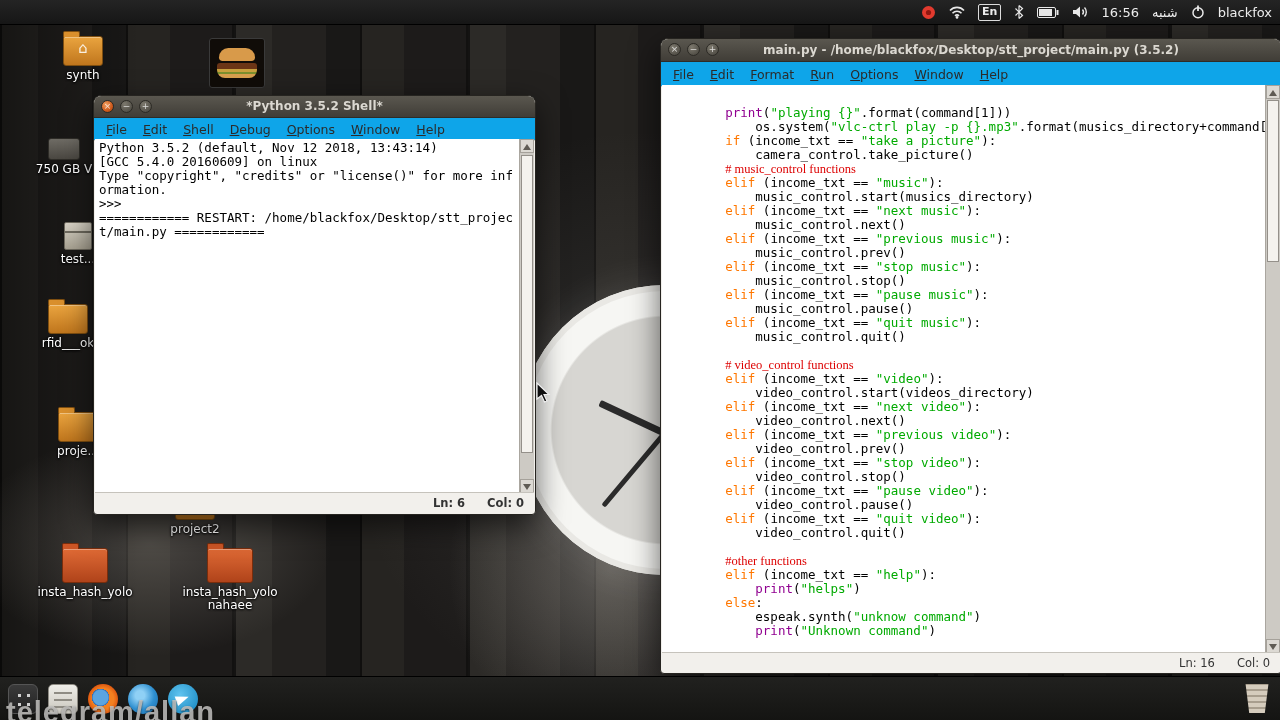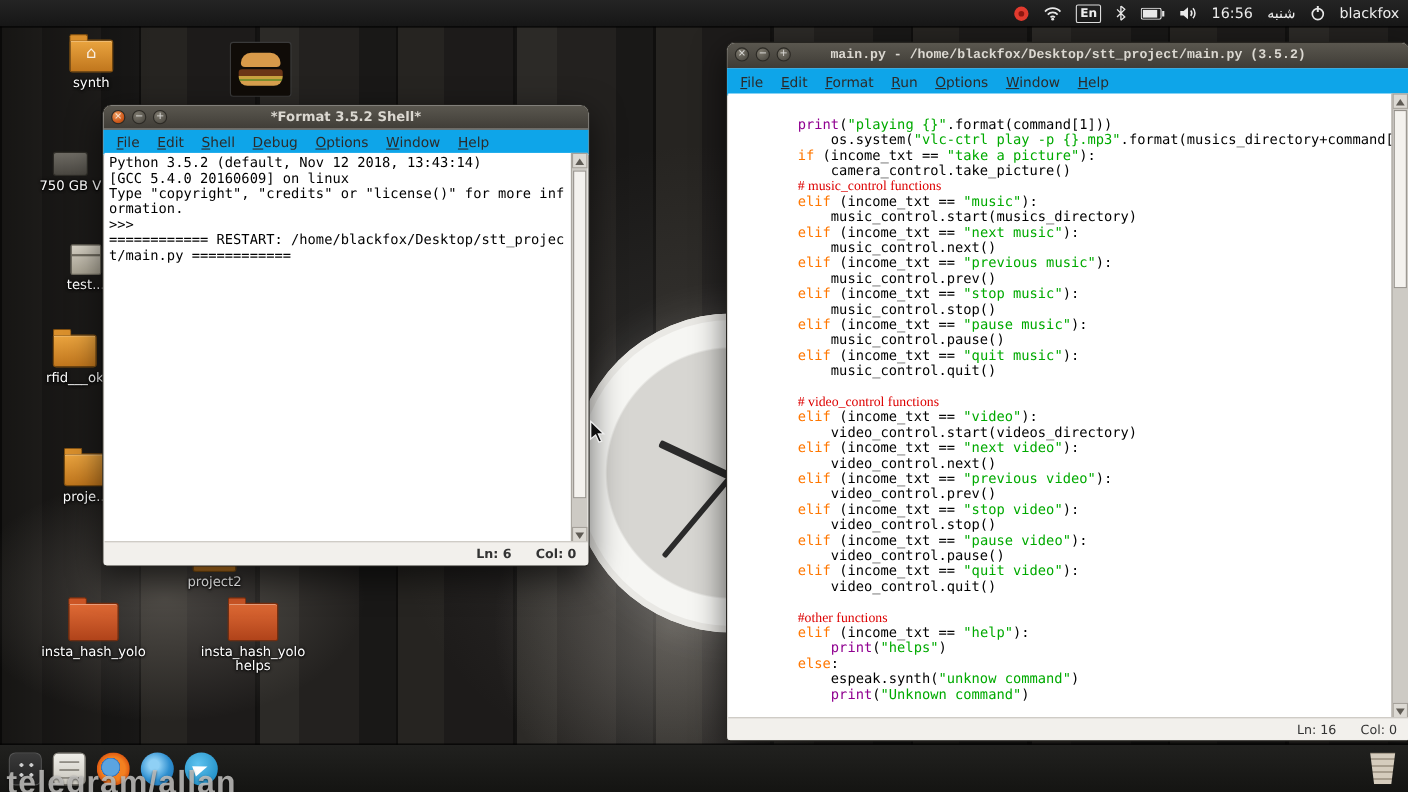--- a/index.html
+++ b/index.html
@@ -99,21 +99,21 @@
              align-items:center;padding-right:10px;font-size:11.5px;color:#333;}
 
   #shell-win{left:93px;top:95px;width:441px;height:418px;z-index:8;}
   #shell-win .titlebar{height:21px;} #shell-win .wtitle{line-height:21px;}
   #shell-win .menubar{height:22px;}
   #shell-win .textarea{top:43px;bottom:21px;padding:2px 0 0 4px;}
   #shell-win .vscroll{top:43px;bottom:21px;}
   #shell-win .statusbar{height:20px;font-weight:bold;}
 
   #editor-win{left:660px;top:38px;width:620px;height:634px;z-index:9;}
-  #editor-win .titlebar{height:22px;} #editor-win .wtitle{line-height:22px;font-family:Liberation Mono, monospace;}
+  #editor-win .titlebar{height:22px;} #editor-win .wtitle{line-height:22px;}
   #editor-win .menubar{height:24px;}
   #editor-win .textarea{top:46px;bottom:20px;padding:0 0 0 3px;}
   #editor-win .vscroll{top:46px;bottom:20px;}
   #editor-win .statusbar{height:19px;}
   .clip-up{margin-top:-7px;}
 
   
   #cursor{position:absolute;left:536px;top:382px;z-index:15;}
 
   
@@ -236,32 +236,32 @@
     </div>
 
     <div class="desk-icon" style="left:35px;top:524px;width:100px">
       <div class="folder big red"></div>
       <div class="di-label">insta_hash_yolo</div>
     </div>
 
     <div class="desk-icon" style="left:178px;top:524px;width:104px">
       <div class="folder big red"></div>
       <div class="di-label">insta_hash_yolo</div>
-      <div class="di-label" style="margin-top:0">helps</div>
+      <div class="di-label" style="margin-top:0">nahaee</div>
     </div>
   </div>
 
   <div id="shell-win" class="window">
     <div class="titlebar">
       <span class="wbtns">
         <span class="wbtn close">×</span>
         <span class="wbtn">−</span>
         <span class="wbtn">+</span>
       </span>
-      <span class="wtitle">*Format 3.5.2 Shell*</span>
+      <span class="wtitle">*Python 3.5.2 Shell*</span>
     </div>
     <div class="menubar">
         <span class="menu-item">File</span>
         <span class="menu-item">Edit</span>
         <span class="menu-item">Shell</span>
         <span class="menu-item">Debug</span>
         <span class="menu-item">Options</span>
         <span class="menu-item">Window</span>
         <span class="menu-item">Help</span>
       </div>

